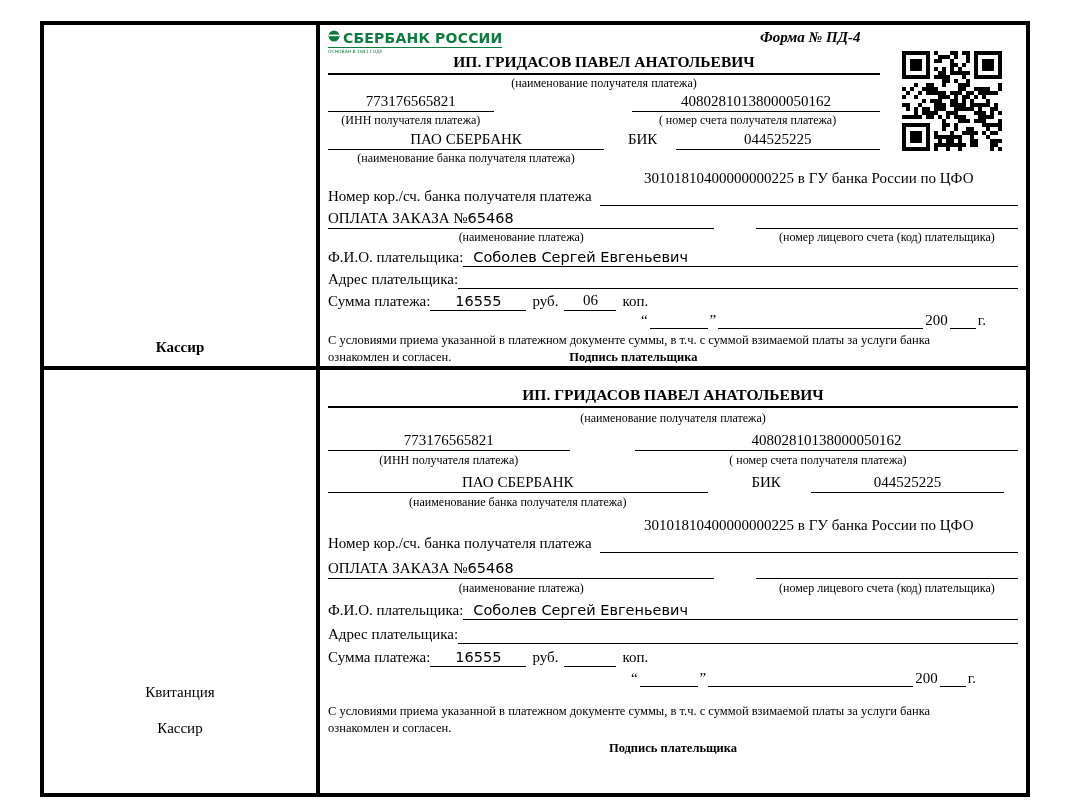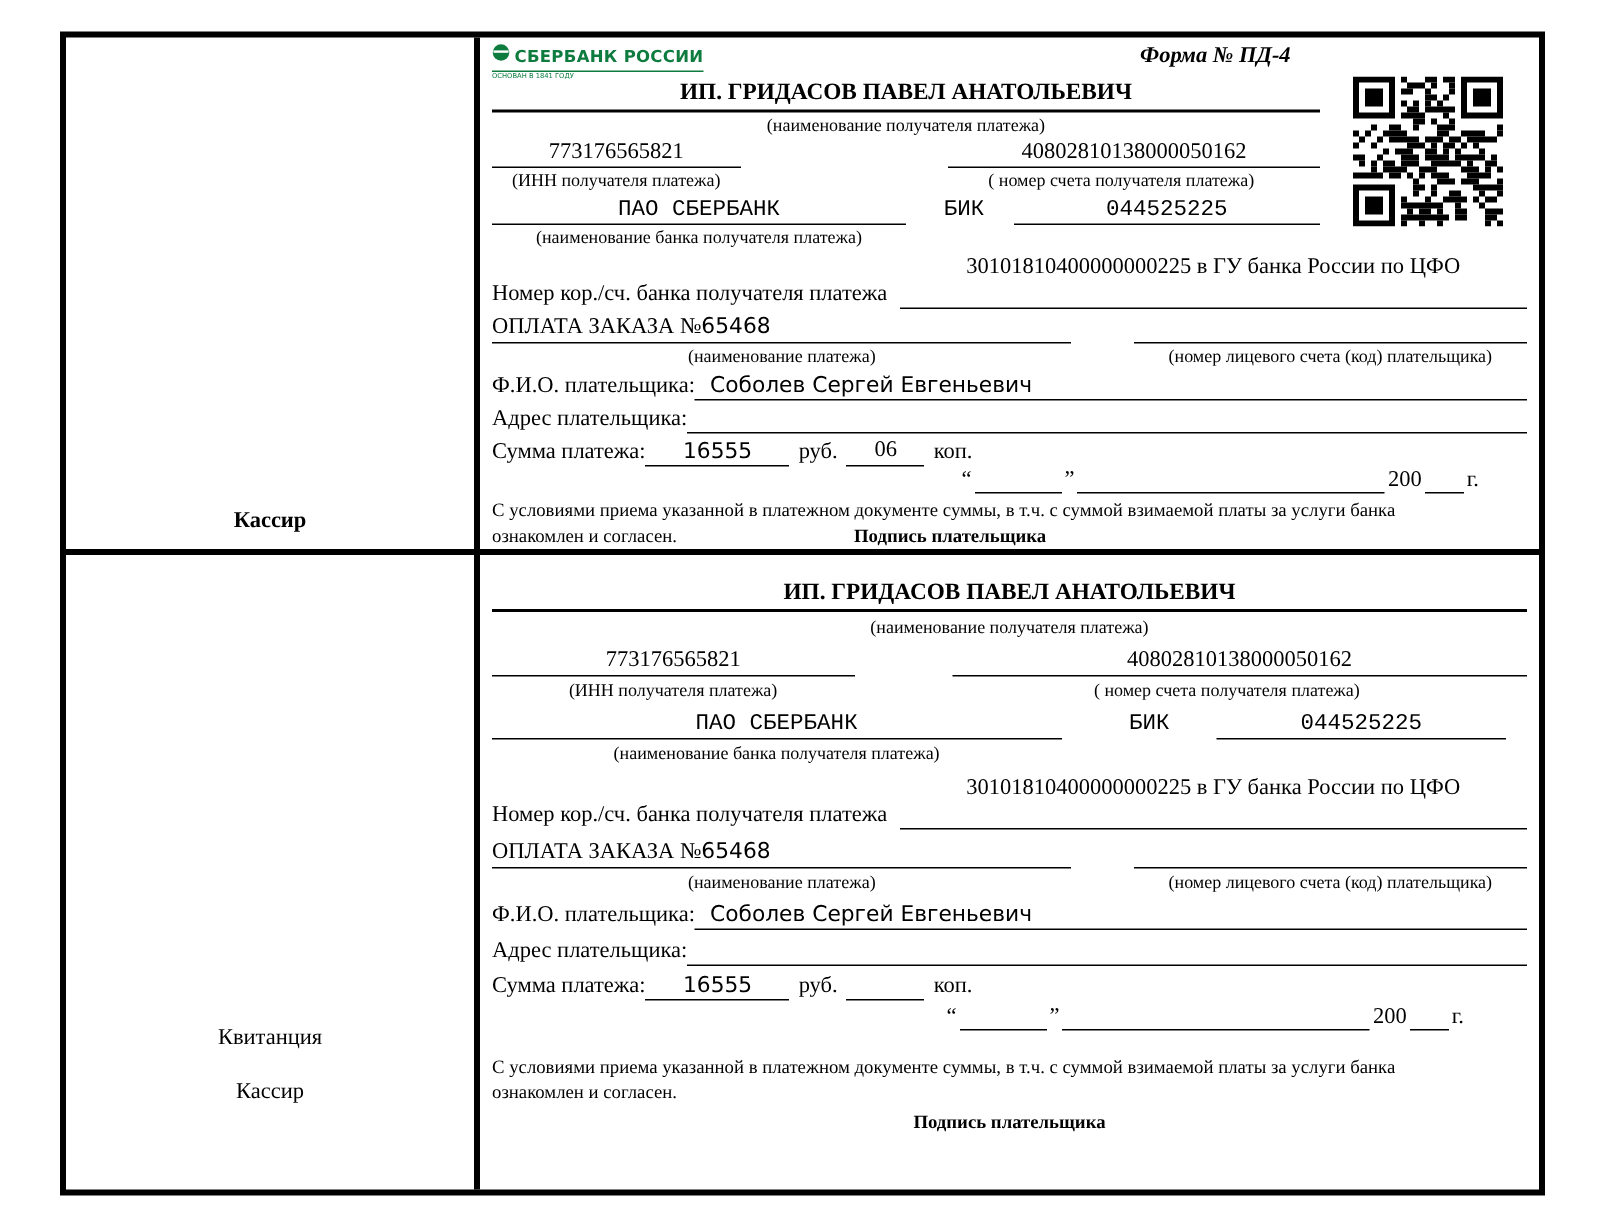--- a/index.html
+++ b/index.html
@@ -29,21 +29,21 @@
     position:absolute; left:0; right:0; text-align:center;
     font-weight:normal; font-size:15px;
   }
   .s2 .side-mid.quit { bottom:92px; }
   .s2 .side-mid.kass { bottom:56px; }
   .form-cell { position:relative; flex:1 1 auto; padding:2px 8px 0 8px; font-size:15px; }
 
   .hdr-row { position:relative; height:26px; }
   .logo { display:inline-block; margin-top:2px; }
   .logo-line1 { display:flex; align-items:center; gap:3px; border-bottom:1.5px solid #0e7c3f; padding-bottom:1px; }
-  .logo-text { color:#0e7c3f; font-weight:bold; font-size:11px; font-family:"DejaVu Sans", sans-serif; letter-spacing:0.2px; }
+  .logo-text { color:#0e7c3f; font-weight:bold; font-size:14px; font-family:"DejaVu Sans", sans-serif; letter-spacing:0.2px; }
   .logo-sub { color:#0e7c3f; font-size:4.5px; font-family:"DejaVu Sans", sans-serif; margin-top:1px; }
   .forma { position:absolute; left:432px; top:2px; font-weight:bold; font-style:italic; font-size:15px; white-space:nowrap; }
 
   .qr { position:absolute; top:26px; right:24px; width:100px; height:100px; }
 
   .narrow { width:552px; }
   .row { position:relative; }
   .name-row { text-align:center; font-weight:bold; font-size:15.5px; border-bottom:2px solid #000; padding-bottom:2px; }
   .cap { font-size:12px; text-align:center; white-space:nowrap; }
   .cap-row { display:flex; }
@@ -53,21 +53,21 @@
 
   .s1 .inn-cell { width:30%; }
   .s1 .acc-cell { margin-left:22%; flex:1; }
   .s2 .inn-cell { width:35%; }
   .s2 .acc-cell { margin-left:7%; flex:1; }
   .s1 .inn-cap { width:30%; }
   .s1 .acc-cap { margin-left:22%; flex:1; }
   .s2 .inn-cap { width:35%; }
   .s2 .acc-cap { margin-left:7%; flex:1; }
 
-  .bank-row { display:flex; align-items:flex-start;font-family:Liberation Mono, monospace; }
+  .bank-row { display:flex; align-items:flex-start; }
   .s1 .bank-cell { width:50%; }
   .s1 .bik-lab { margin-left:3%; width:8%; text-align:center; padding-bottom:2px; }
   .s1 .bik-cell { margin-left:2%; flex:1; }
   .s2 .bank-cell { width:55%; }
   .s2 .bik-lab { margin-left:5%; width:7%; text-align:center; padding-bottom:2px; }
   .s2 .bik-cell { margin-left:3%; width:28%; flex:0 0 auto; }
   .s1 .bankcap { width:50%; }
   .s2 .bankcap { width:55%; }
 
   .corr-row { display:flex; align-items:flex-end; }

